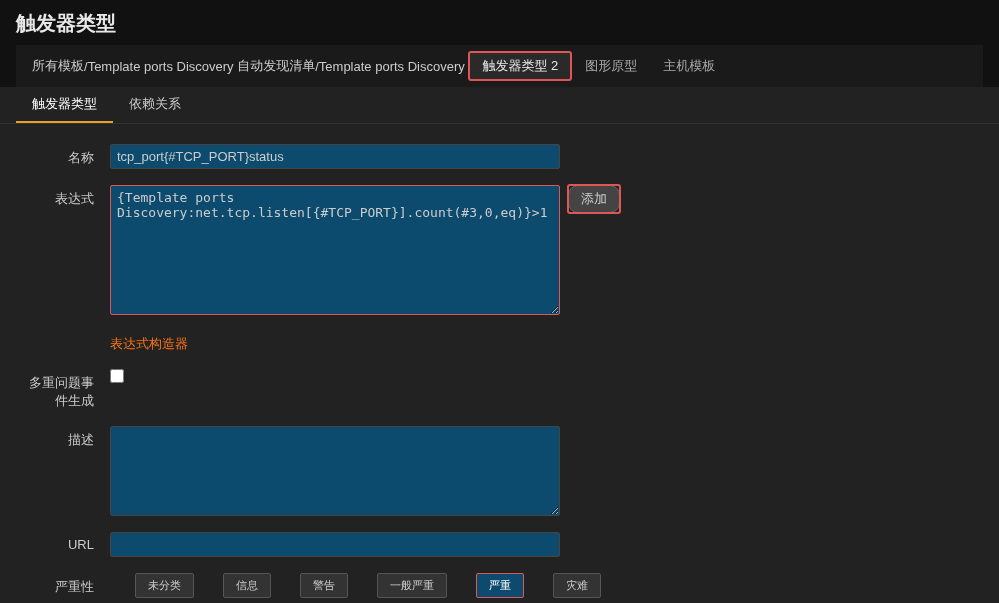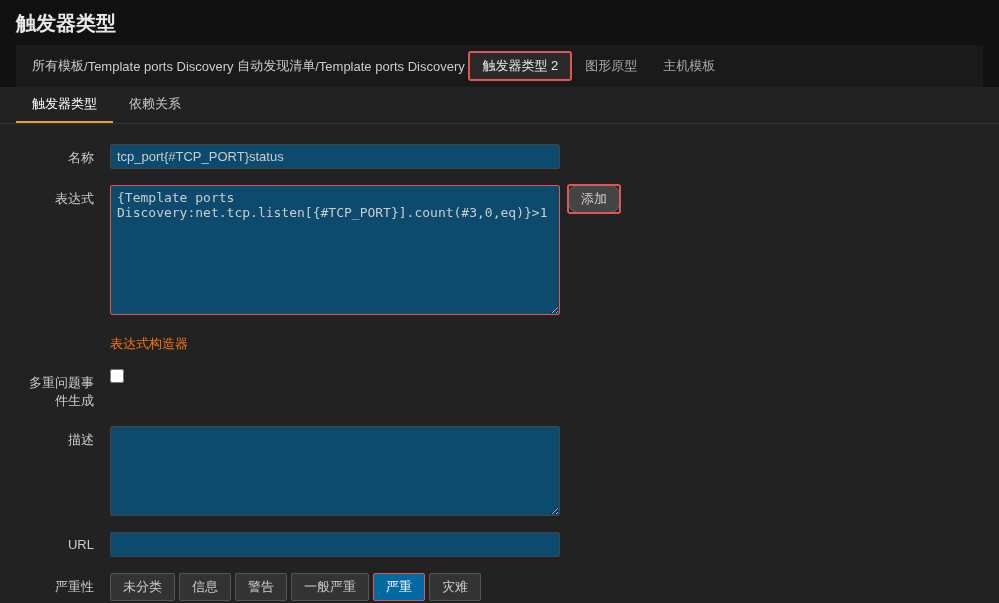--- a/index.html
+++ b/index.html
@@ -151,26 +151,27 @@
     .severity-row {
       display: flex;
       align-items: center;
       gap: 4px;
     }
     .sev-btn {
       padding: 4px 12px;
       border: 1px solid #555;
       border-radius: 2px;
       cursor: pointer;
-      font-size: 13px;
+      font-size: 11px;
       color: #ccc;
       background: #333;
+      margin-left: 25px;
     }
     .sev-btn.active-sev {
-      background: #0369a1;
+      background: #0c4a6e;
       color: #fff;
       border-color: #e05555;
     }
 
     .nav-main-row {
       display: flex;
       align-items: center;
       background: #1a1a1a;
       padding: 6px 16px;
       gap: 0;

